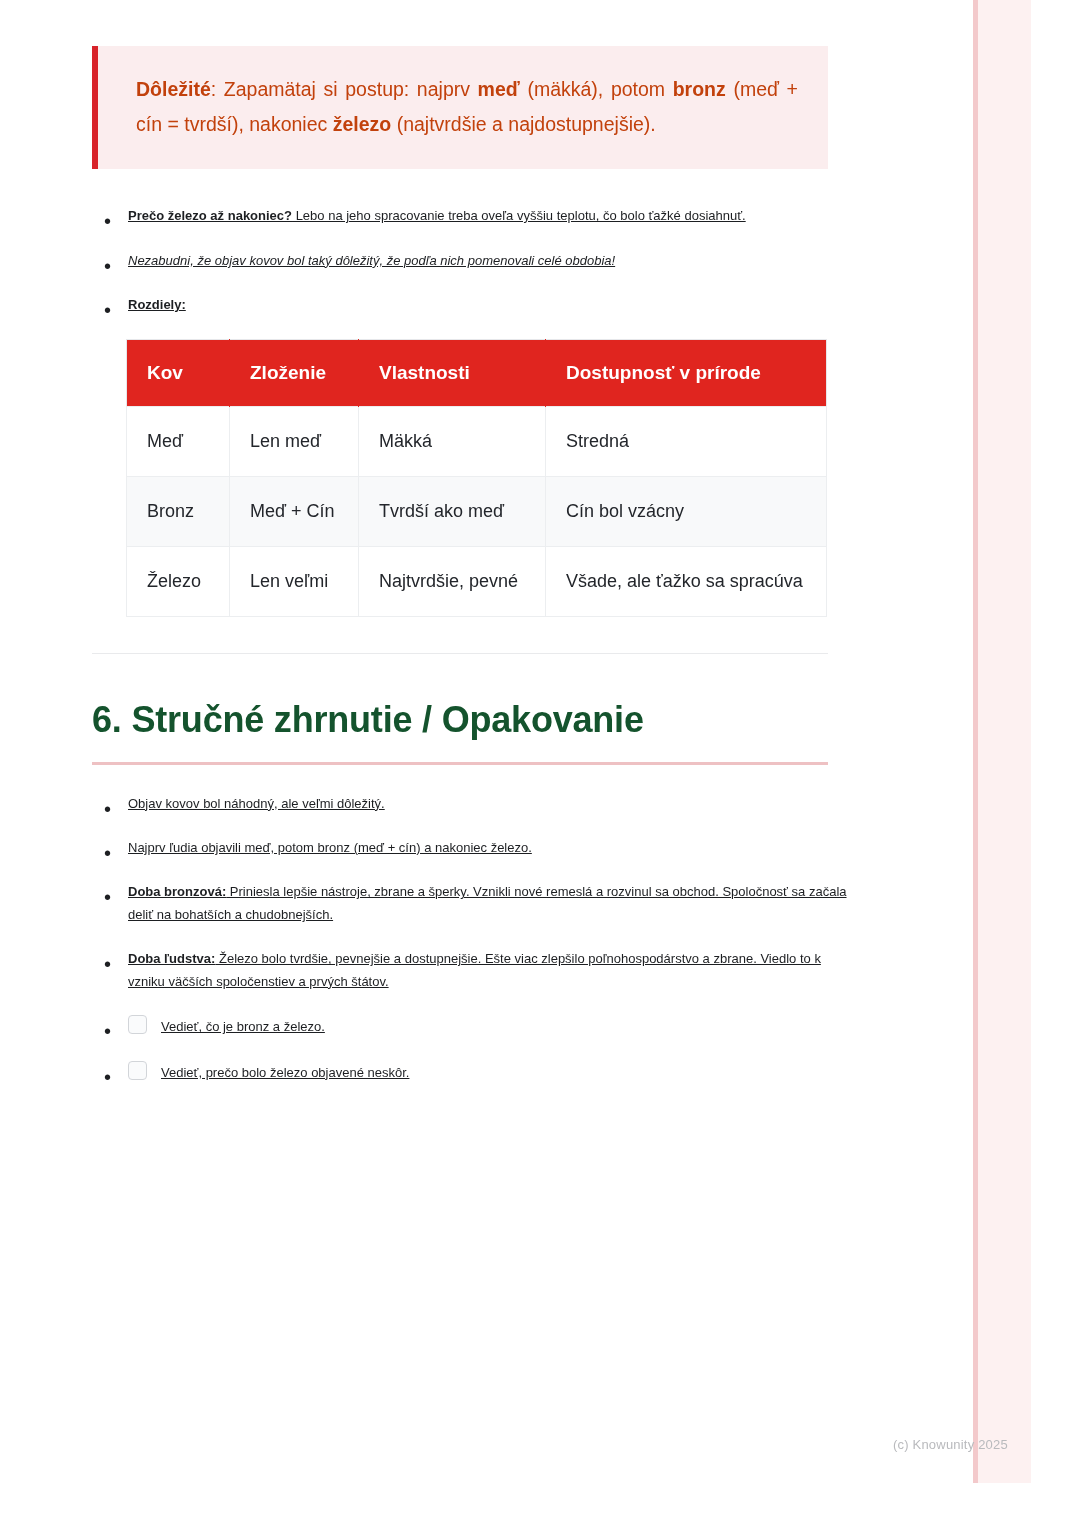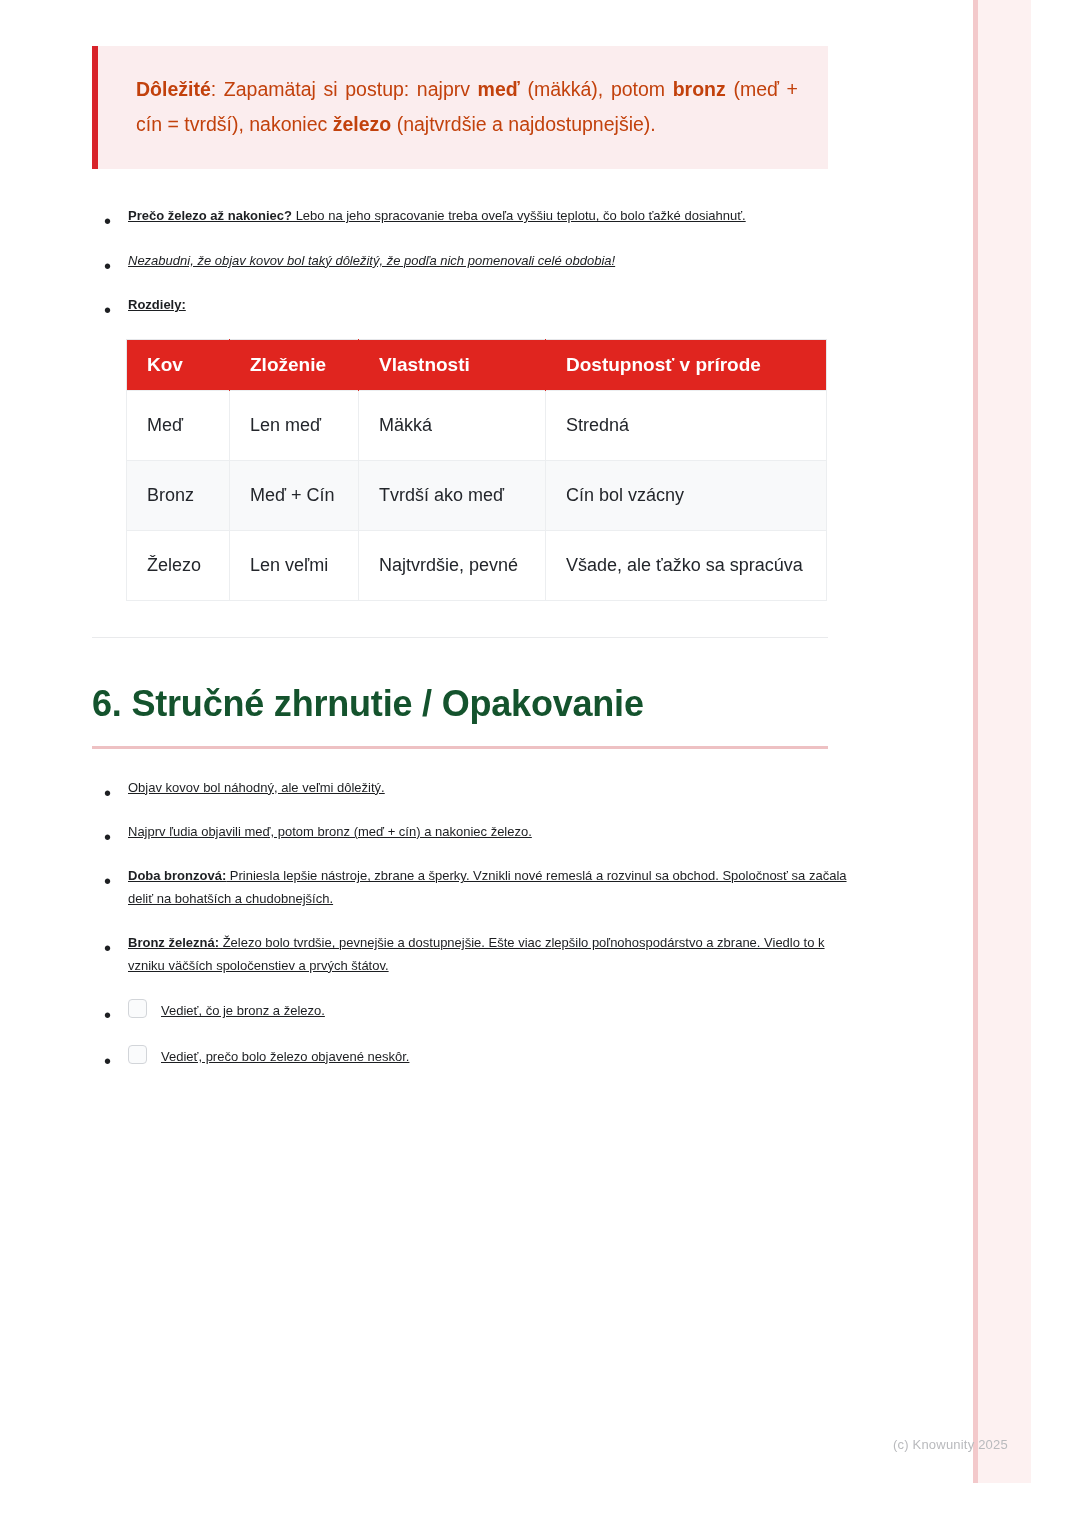--- a/index.html
+++ b/index.html
@@ -100,21 +100,21 @@
     width: 100%;
     table-layout: fixed;
     border: 1px solid #e6e7ea;
   }
   table.compare th {
     background: #e0251f;
     color: #ffffff;
     font-size: 19px;
     font-weight: 700;
     text-align: left;
-    padding: 14px 20px;
+    padding: 22px 20px;
     border-right: 1px solid #e0251f;
     vertical-align: middle;
   }
   table.compare th:last-child { border-right: none; }
   table.compare td {
     font-size: 18px;
     color: #23262b;
     padding: 20px 20px;
     border: 1px solid #eceef0;
     vertical-align: middle;
@@ -245,21 +245,21 @@
   <div class="divider"></div>
 
   <h2 class="section-heading">6. Stručné zhrnutie / Opakovanie</h2>
   <div class="heading-underline"></div>
 
   <div class="list-block-bottom">
     <ul class="bullets">
       <li><span>Objav kovov bol náhodný, ale veľmi dôležitý.</span></li>
       <li><span>Najprv ľudia objavili meď, potom bronz (meď + cín) a nakoniec železo.</span></li>
       <li><strong>Doba bronzová:</strong><span> Priniesla lepšie nástroje, zbrane a šperky. Vznikli nové remeslá a rozvinul sa obchod. Spoločnosť sa začala deliť na bohatších a chudobnejších.</span></li>
-      <li><strong>Bronz železná:</strong><span> Železo bolo tvrdšie, pevnejšie a dostupnejšie. Ešte viac zlepšilo poľnohospodárstvo a zbrane. Viedlo to k vzniku väčších spoločenstiev a prvých štátov.</span></li>
+      <li><strong>Doba ľudstva:</strong><span> Železo bolo tvrdšie, pevnejšie a dostupnejšie. Ešte viac zlepšilo poľnohospodárstvo a zbrane. Viedlo to k vzniku väčších spoločenstiev a prvých štátov.</span></li>
       <li class="check"><span class="cbox"></span><span>Vedieť, čo je bronz a železo.</span></li>
       <li class="check"><span class="cbox"></span><span>Vedieť, prečo bolo železo objavené neskôr.</span></li>
     </ul>
   </div>
 
 </div>
 
 <div class="watermark">(c) Knowunity 2025</div>
 
 </body></html>

